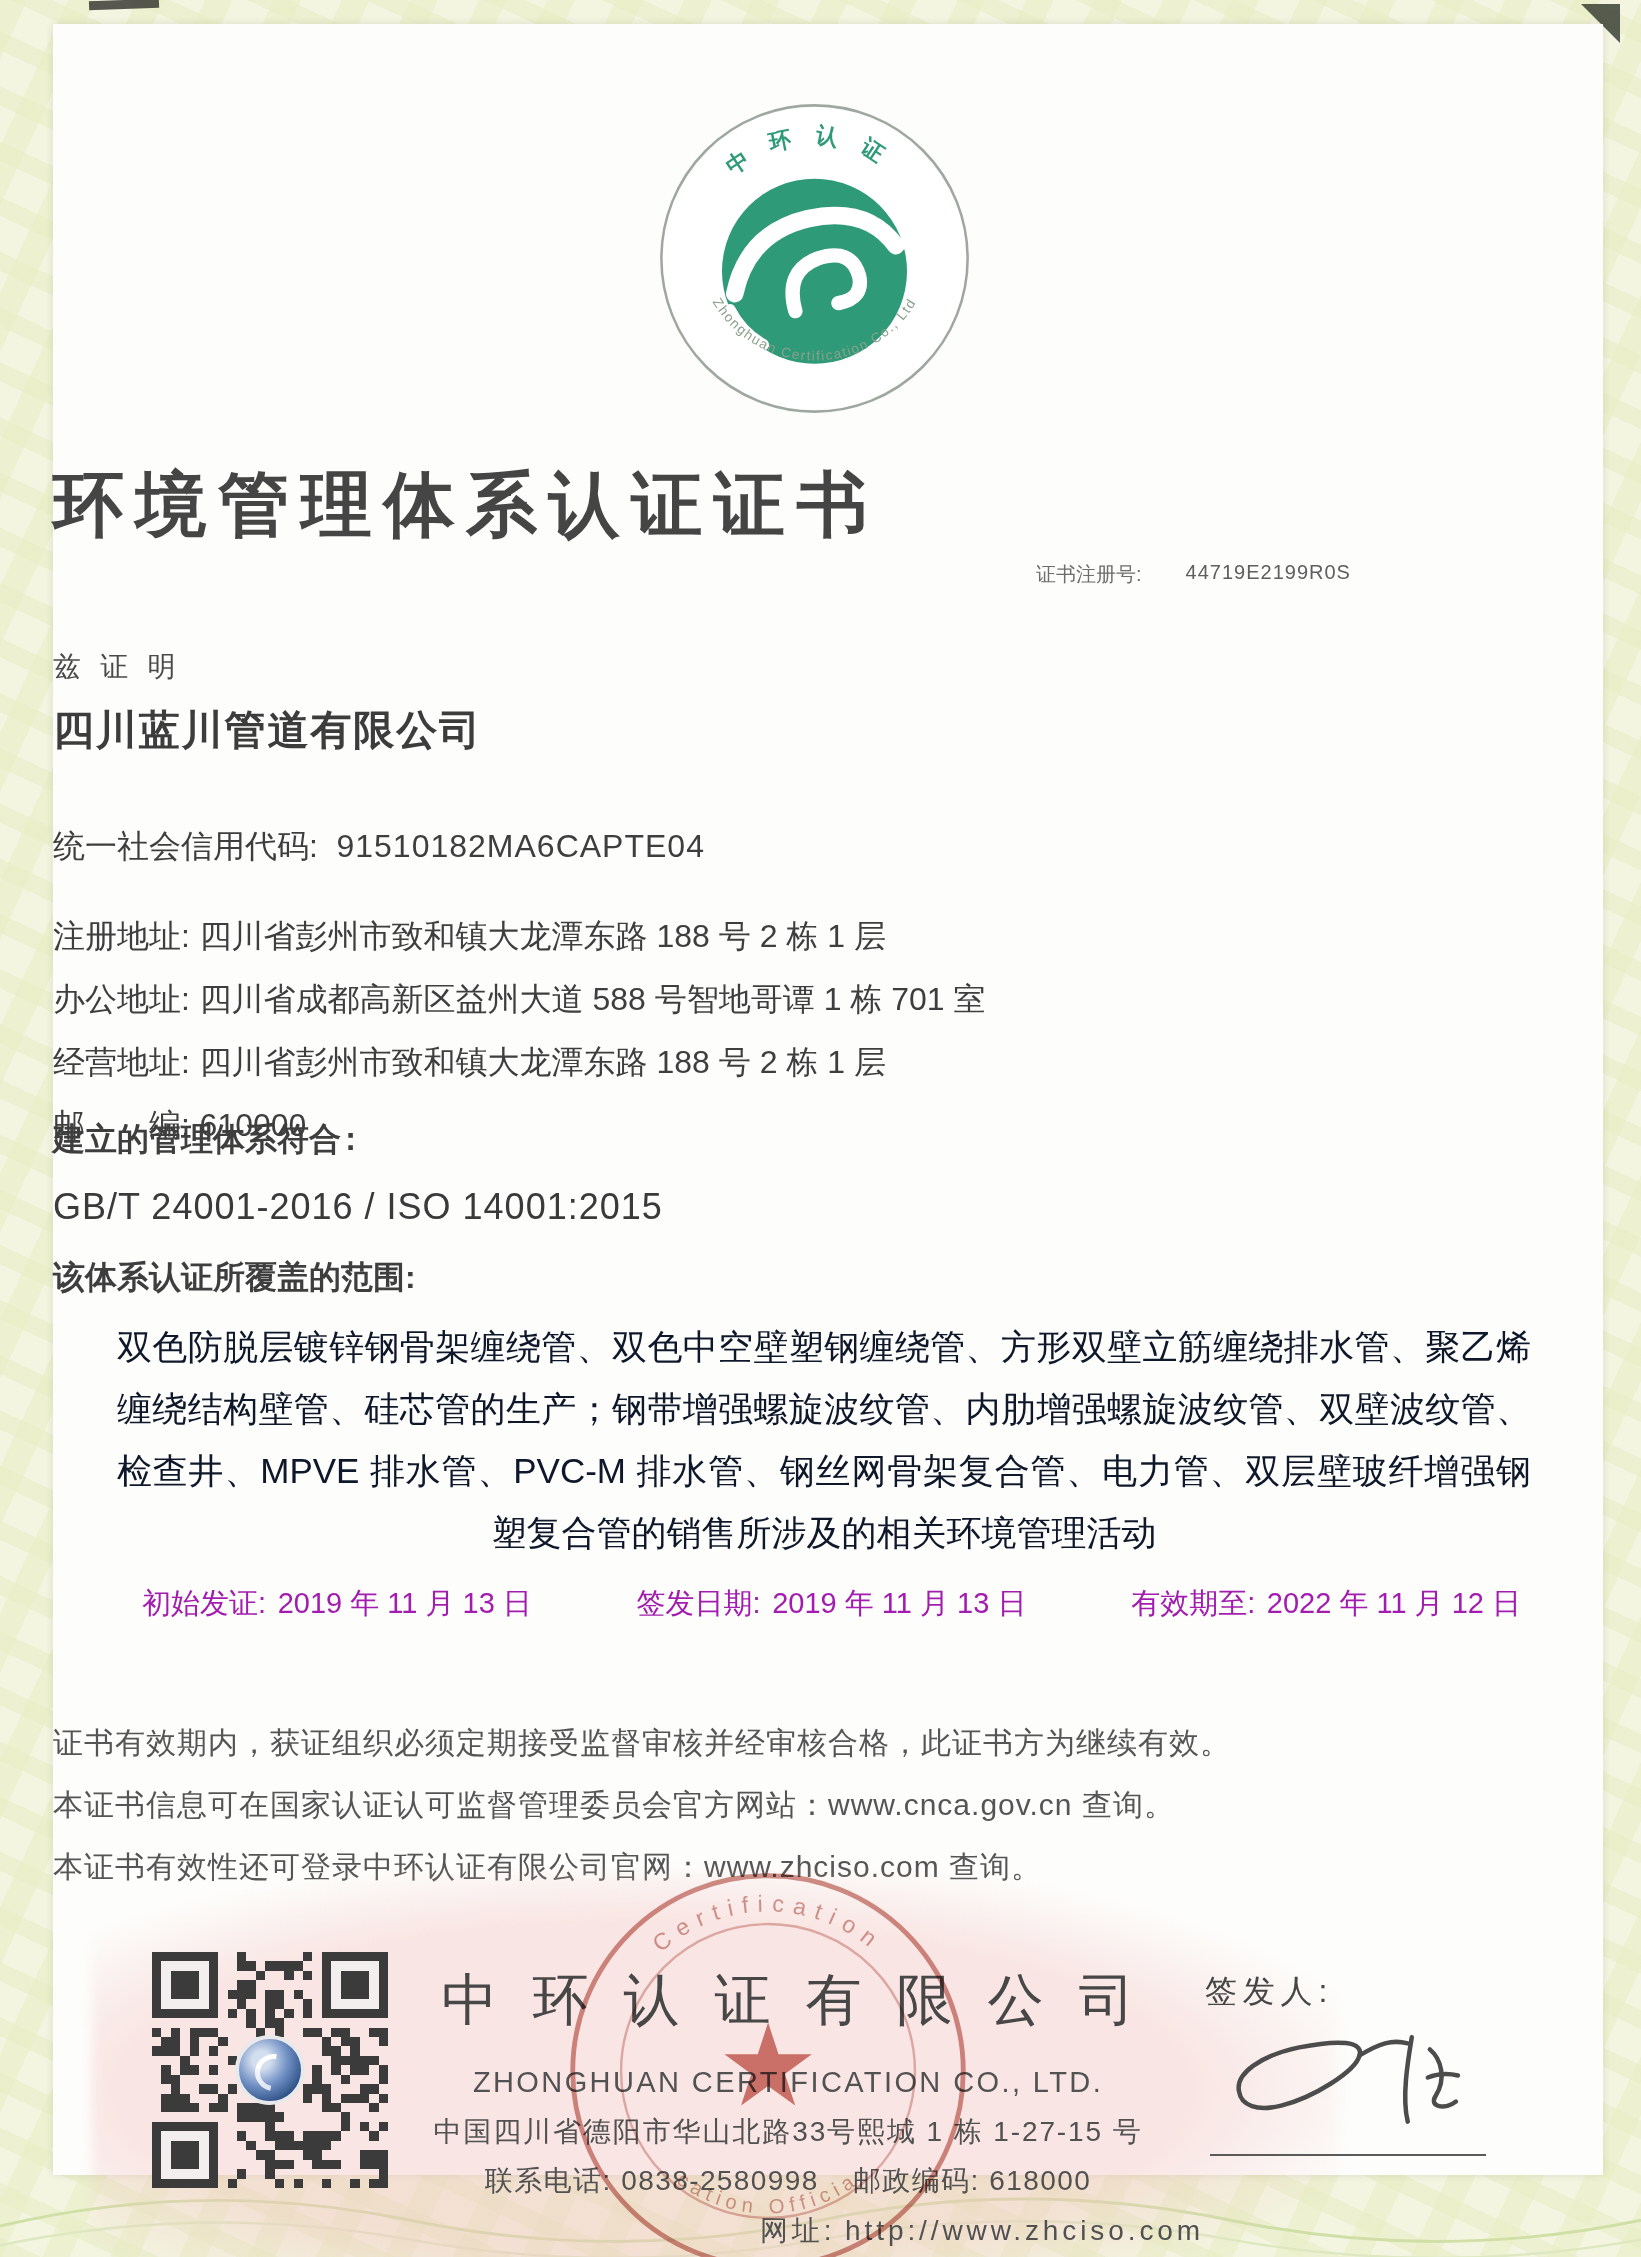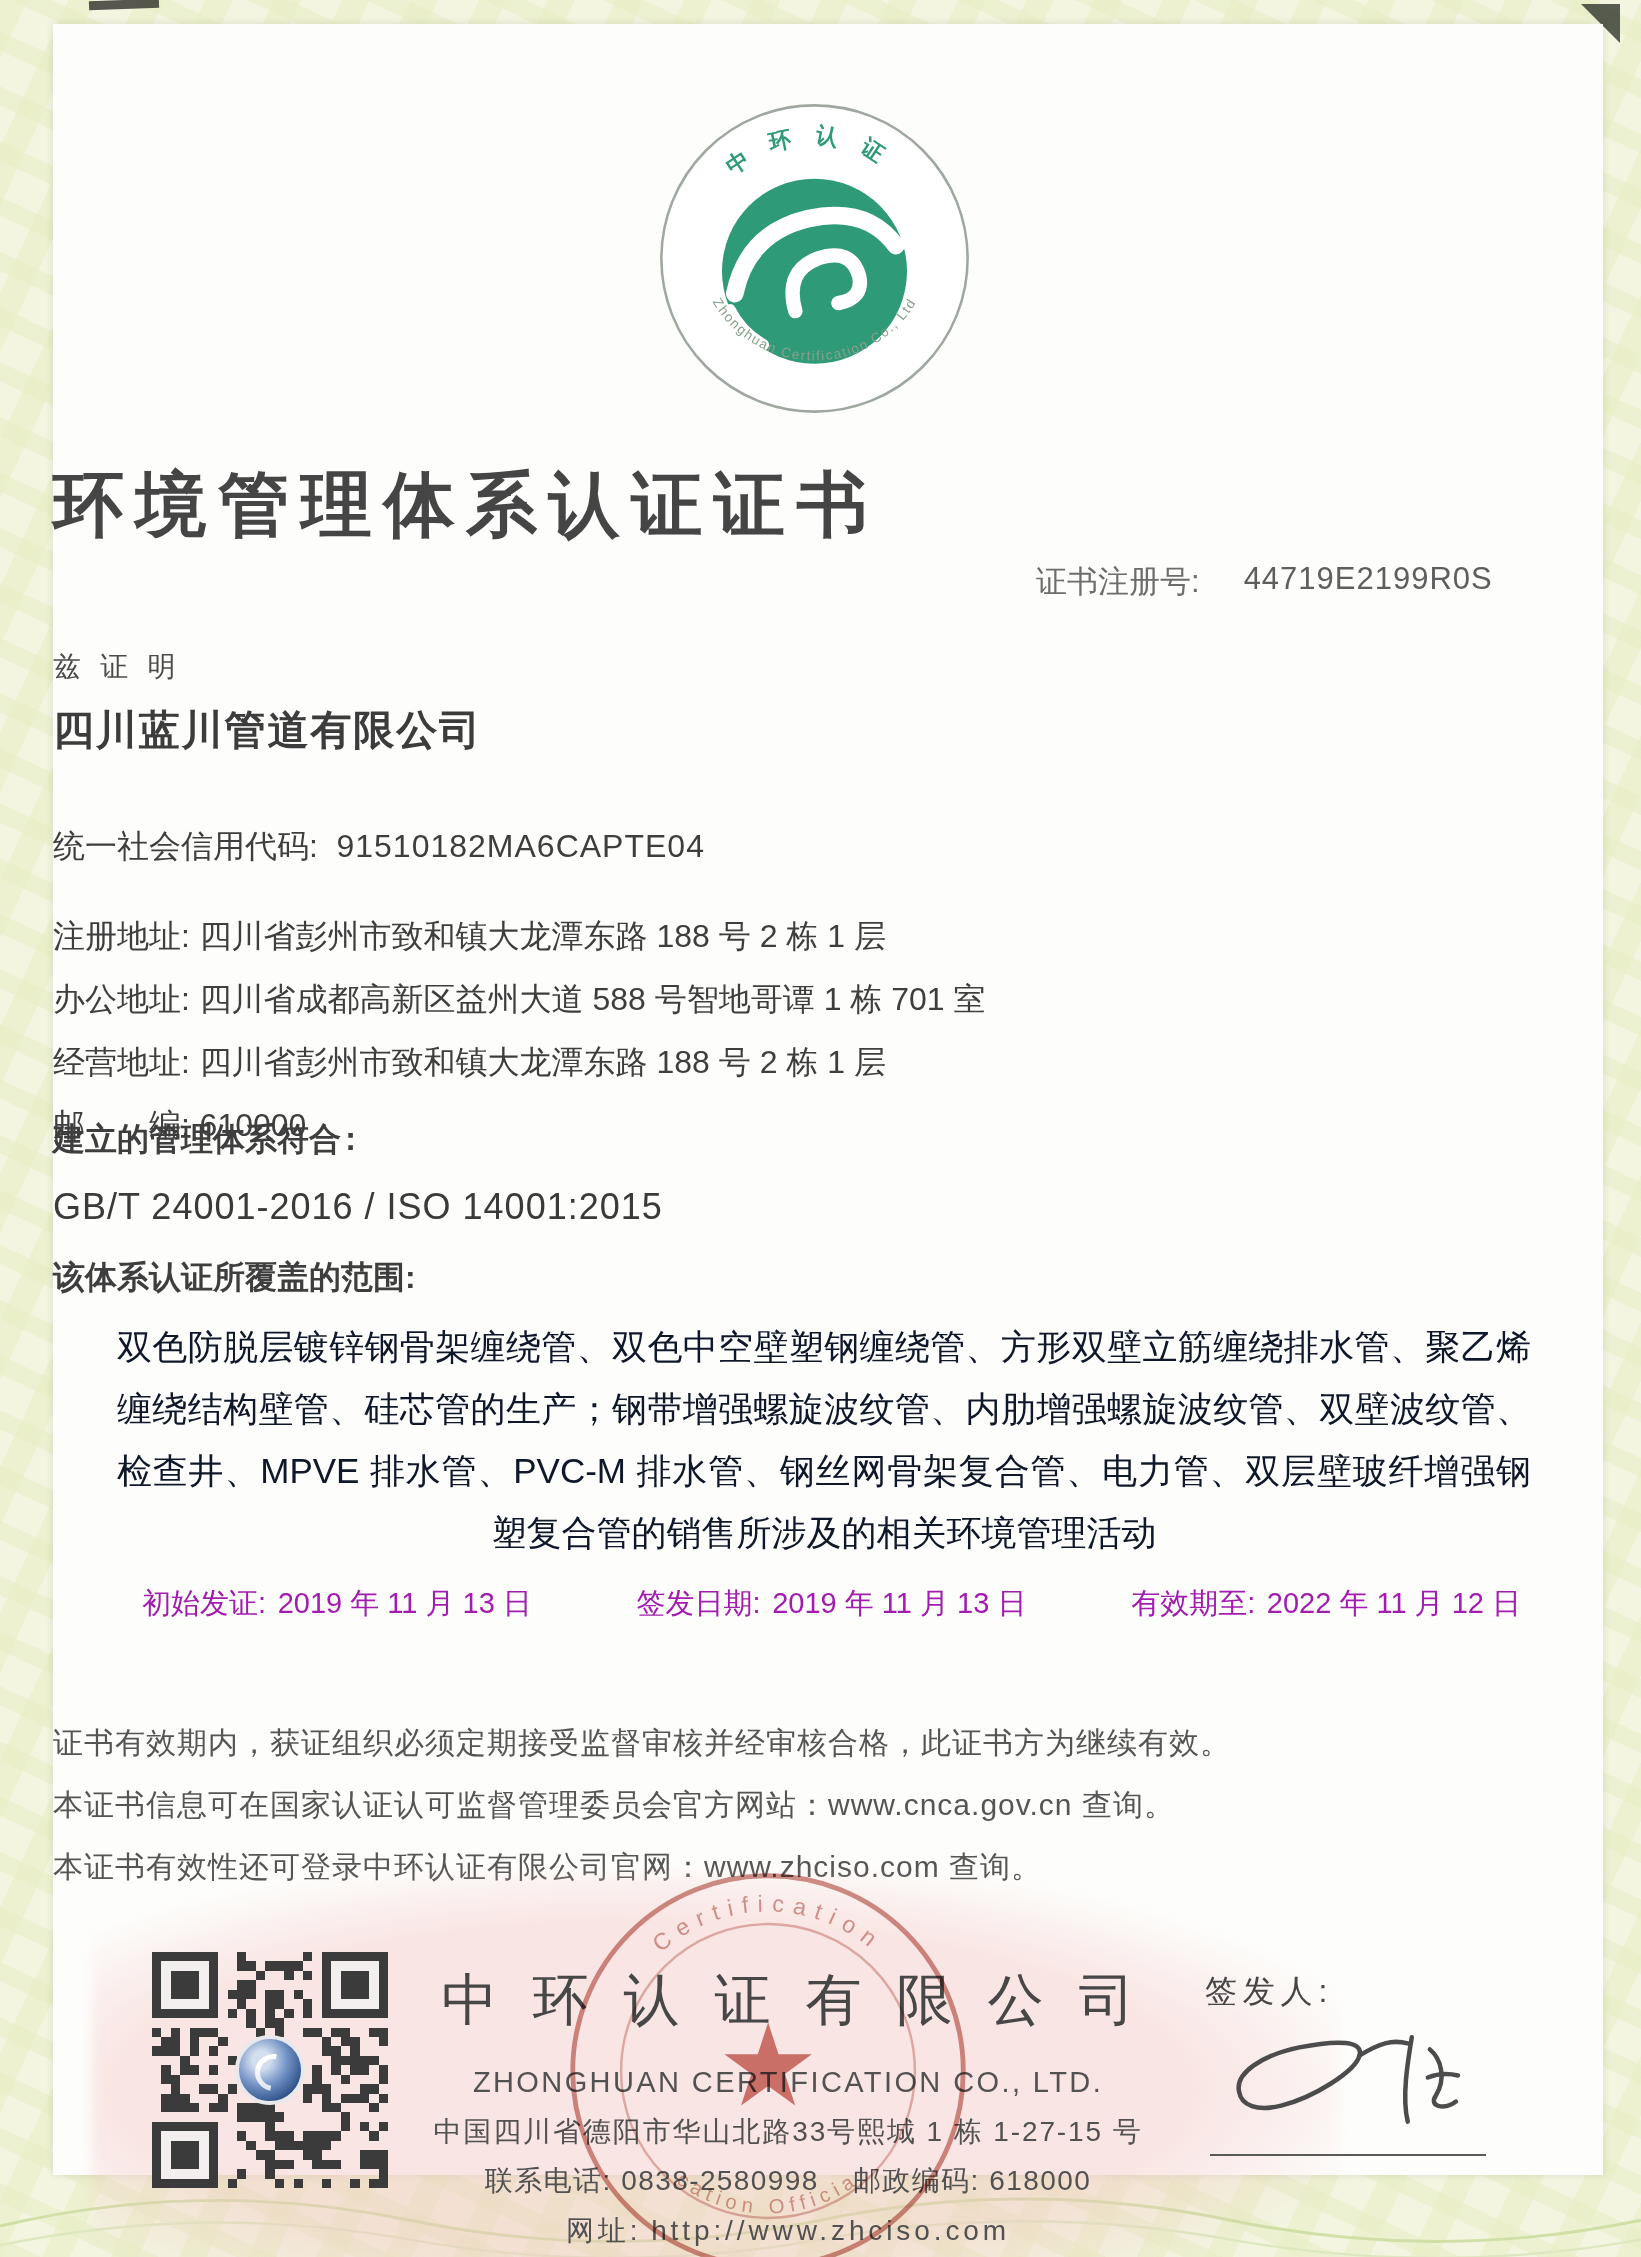--- a/index.html
+++ b/index.html
@@ -27,21 +27,21 @@
     background:#fdfdfb; box-shadow:0 0 7.7px rgba(60,60,40,.12);
   }
   .abs { position:absolute; }
   .c   { left:0; width:100%; }
 
   
   .logo { top:75px; left:calc(50% - 173px); width:319px; height:319px; }
 
   
   .title { top:434px; font-size:71px; font-weight:bold; letter-spacing:11.6px; color:#454545; }
-  .reg-line { top:537px; left:983px; font-size:31px; color:#6d6d6d; display:flex; }
+  .reg-line { top:537px; left:983px; font-size:20px; color:#6d6d6d; display:flex; }
   .reg-line .v { margin-left:44px; color:#5e5e5e; letter-spacing:1px; }
   .attest { top:624px; font-size:28px; letter-spacing:19.3px; color:#4a4a4a; }
   .company { top:679px; font-size:41px; font-weight:bold; letter-spacing:1.9px; color:#3c3c3c; }
   .credit { top:801px; font-size:32px; }
   .credit .v { margin-left:9.7px; letter-spacing:1px; }
 
   
   .addresses { top:881px; font-size:32px; line-height:63px; }
   .addr-label { margin-right:9.7px; }
 
@@ -79,21 +79,21 @@
     border:5.8px solid transparent; border-top-color:#fff; border-left-color:#ffffffcc;
     border-radius:50%; transform:rotate(-35deg);
   }
 
   .issuer-block { top:1939px; left:319px; width:832px; text-align:center; color:#4c4c4c; }
   .issuer-cn { font-size:56px; letter-spacing:35px; padding-left:35px; color:#474747; }
   .issuer-en { margin-top:27px; font-size:29px; letter-spacing:2.4px; color:#525252; }
   .issuer-addr { margin-top:13.5px; font-size:28px; letter-spacing:1.9px; color:#515151; }
   .issuer-phone { margin-top:11.6px; font-size:28px; letter-spacing:1.4px; color:#515151; }
   .issuer-phone .gap { display:inline-block; width:25px; }
-  .issuer-web { margin-top:11.6px; font-size:28px; letter-spacing:3.9px; color:#515151; }
+  .issuer-web { margin-top:11.6px; font-size:28px; letter-spacing:3.9px; color:#515151;text-align:right; }
   .lbl-gap { margin-right:9.7px; }
 
   .signer-label { top:1946px; left:1152px; font-size:32px; letter-spacing:5.8px; color:#464646; }
   .signature { top:1989px; left:1168px; width:251px; height:141px; }
   .sig-line { top:2130px; left:1157px; width:276px; border-bottom:2.9px solid #5a5a5a; }
 
   .seal { top:1844px; left:512px; width:406px; height:406px; mix-blend-mode:multiply; opacity:.88; }
   .seal svg { width:100%; height:100%; }
   .seal-star {
     position:absolute; left:50%; top:50%; transform:translate(-50%,-54%);

